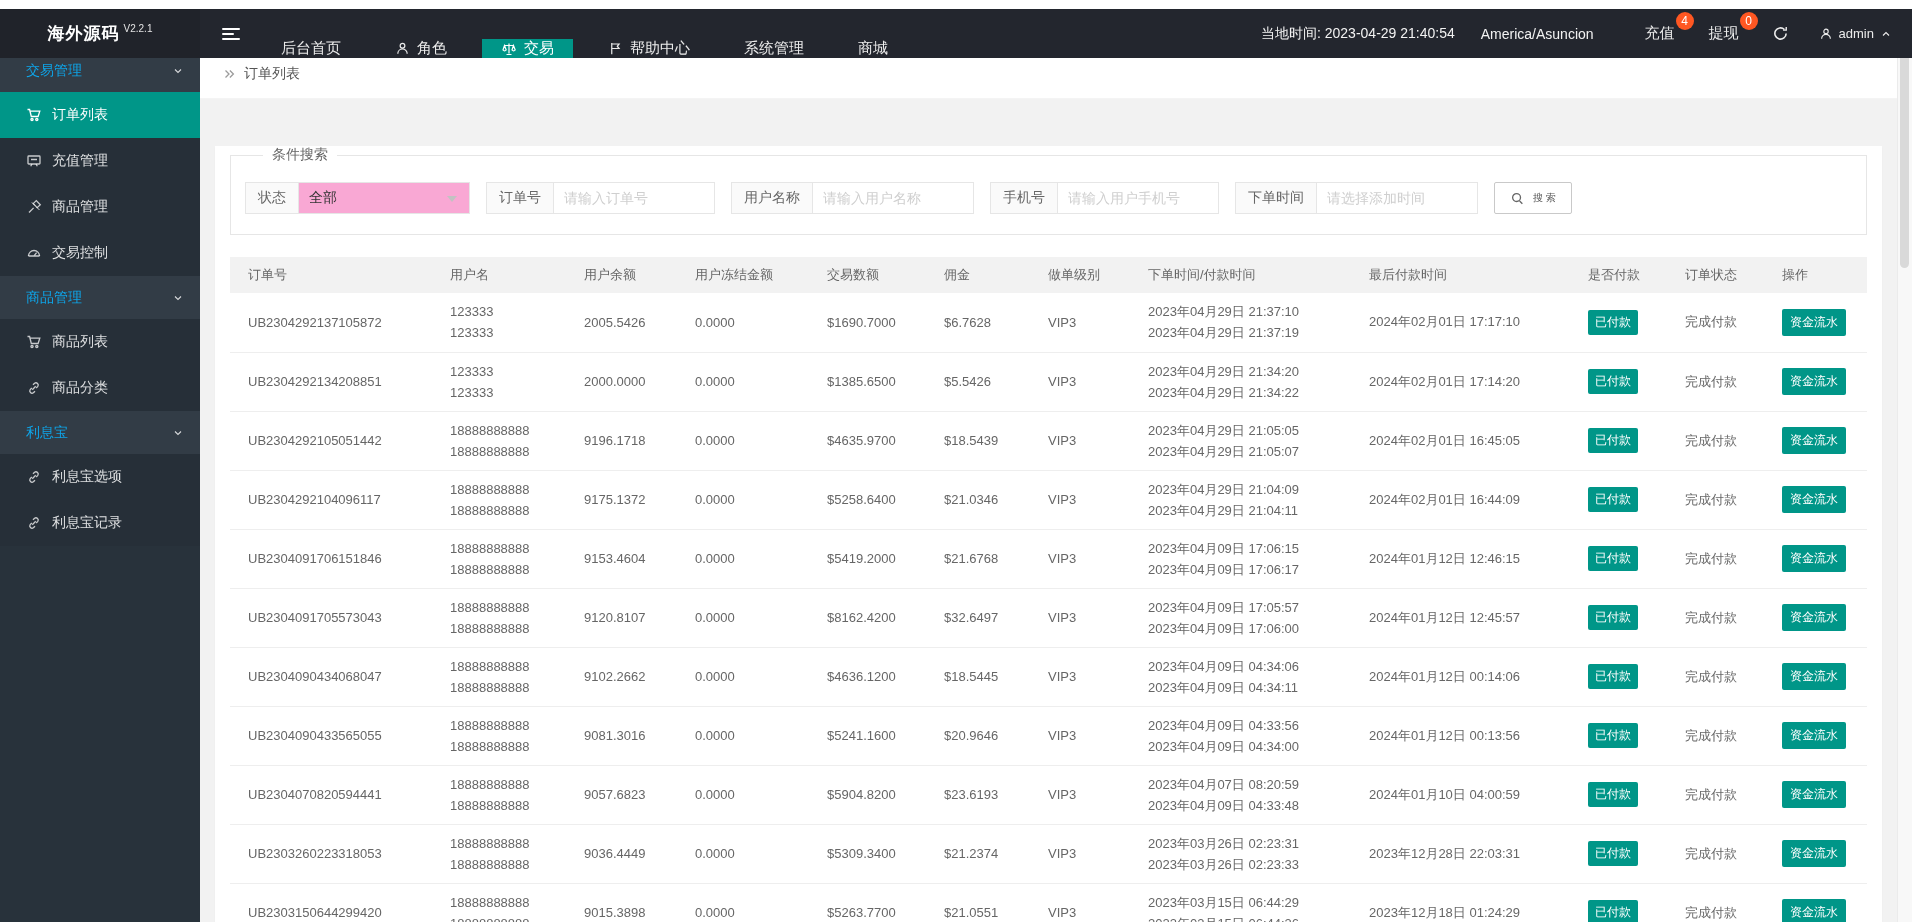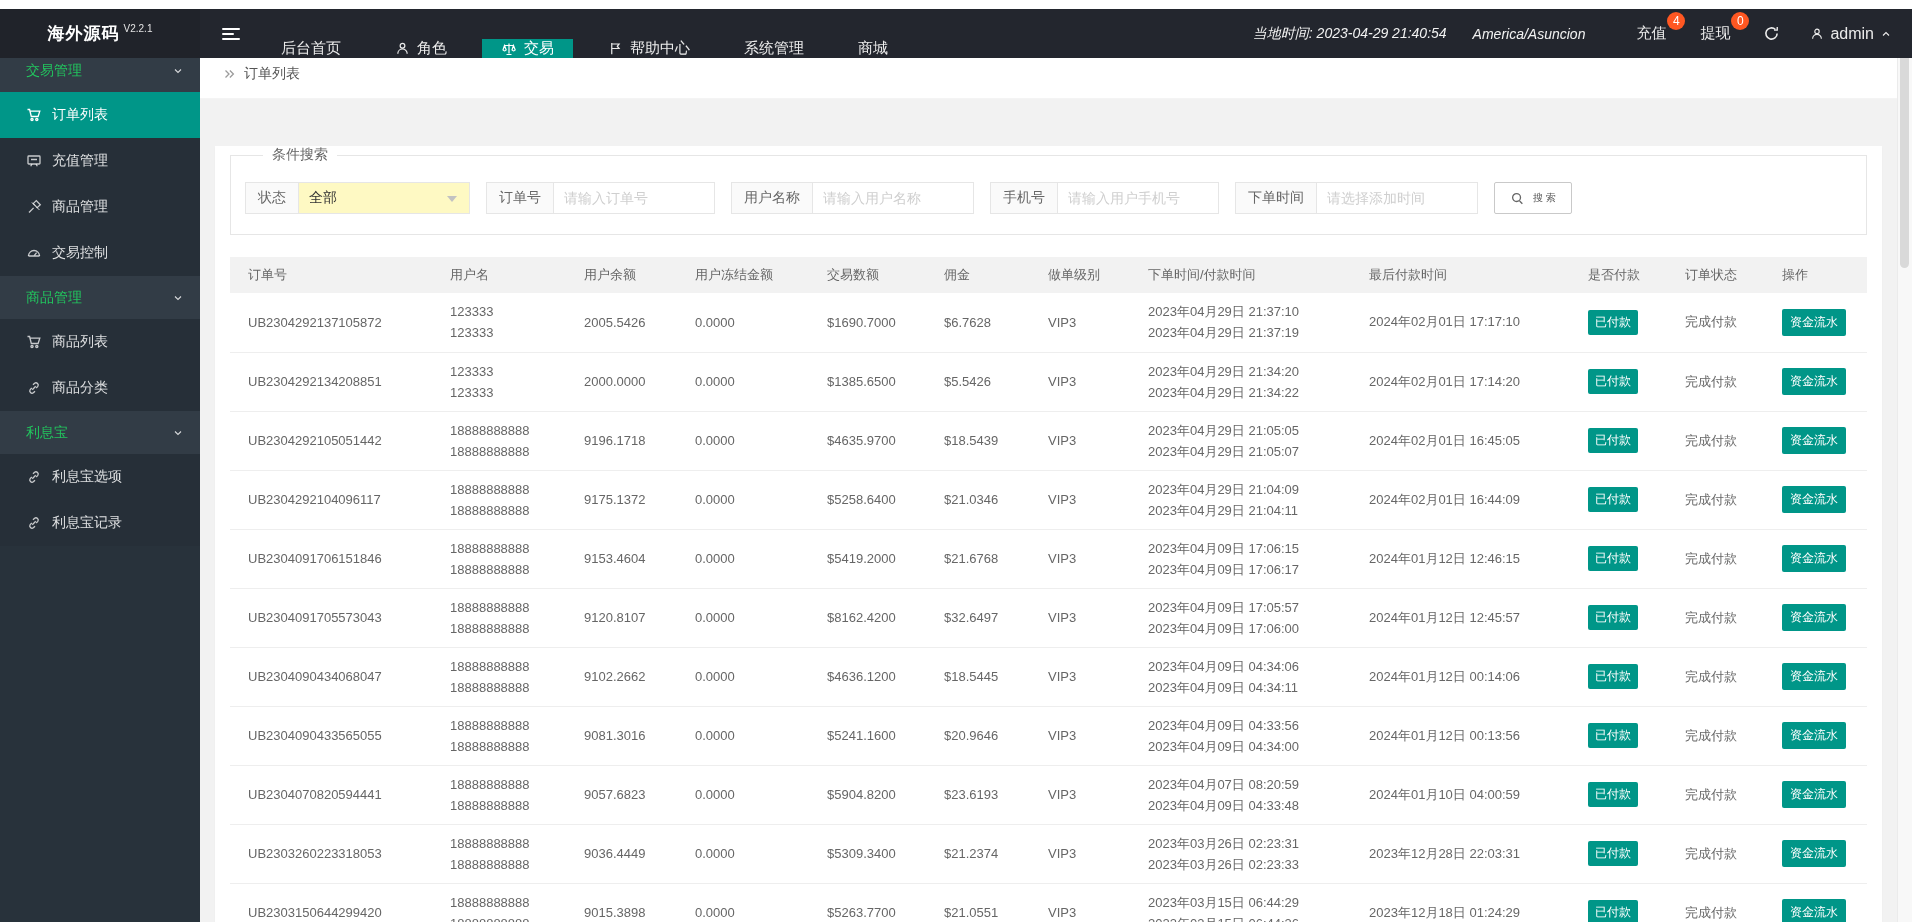--- a/index.html
+++ b/index.html
@@ -14,46 +14,46 @@
   .brand .t{font-size:17px;font-weight:bold;letter-spacing:1px;}
   .brand .v{font-size:10px;margin-left:4px;margin-top:-10px;color:#e3e3e3;}
   .nav-left{display:flex;align-items:flex-end;gap:16px;}
   .nav-item{display:flex;align-items:center;gap:7px;padding:0 19px;color:#ebebeb;font-size:15px;cursor:pointer;}
   .nav-item.active{background:var(--accent);color:#fff;}
   .nav-burger{display:flex;align-items:center;padding:0 22px;cursor:pointer;}
   .burger{width:18px;}
   .burger i{display:block;height:2px;background:#fff;margin:3px 0;border-radius:1px;}
   .burger i.mid{width:12px;}
   .nav-right{margin-left:auto;display:flex;align-items:stretch;}
-  .nav-time{display:flex;align-items:center;color:#f2f2f2;font-size:14px;padding-right:34px;font-style:italic;}
+  .nav-time{display:flex;align-items:center;color:#f2f2f2;font-size:14px;padding-right:34px;}
   .nav-time .tz{margin-left:26px;}
   .nav-badge-item{position:relative;display:flex;align-items:center;color:#ebebeb;font-size:15px;padding:0 17px;cursor:pointer;}
   .badge{position:absolute;top:3px;right:-2px;min-width:18px;height:18px;line-height:18px;border-radius:9px;background:var(--badge);color:#fff;font-size:12px;text-align:center;padding:0 5px;}
   .nav-refresh{display:flex;align-items:center;padding:0 16px;cursor:pointer;}
-  .nav-user{display:flex;align-items:center;gap:6px;color:#ebebeb;font-size:16px;padding:0 20px 0 14px;cursor:pointer;}
+  .nav-user{display:flex;align-items:center;gap:6px;color:#ebebeb;font-size:13px;padding:0 20px 0 14px;cursor:pointer;}
 
   
   .sidebar{position:absolute;left:0;top:49px;width:200px;bottom:0;background:#28323b;z-index:20;}
-  .side-group-title{height:43px;display:flex;align-items:center;background:#323c46;color:#22c55e;font-size:14px;padding:0 16px 0 26px;cursor:pointer;gap:9px;}
+  .side-group-title{height:43px;display:flex;align-items:center;background:#323c46;color:#0ea5e9;font-size:14px;padding:0 16px 0 26px;cursor:pointer;gap:9px;}
   .side-group-title .chev{margin-left:auto;}
   .side-item{height:46px;display:flex;align-items:center;gap:10px;padding-left:26px;color:rgba(255,255,255,.85);font-size:14px;background:#262f38;cursor:pointer;}
   .side-item.active{background:var(--accent);color:#fff;}
 
   
   .main{position:absolute;left:200px;top:49px;right:15px;bottom:0;background:#f2f2f2;}
   .breadcrumb-bar{height:50px;background:#fff;display:flex;align-items:center;padding-left:22px;gap:8px;border-bottom:1px solid #f4f4f4;}
   .breadcrumb-bar .txt{color:#555;font-size:14px;}
   .content{height:calc(100% - 50px);padding:15px;overflow:hidden;}
   .card{background:#fff;height:calc(100% + 20px);padding:0 15px;box-shadow:0 1px 2px rgba(0,0,0,.03);}
 
   
   fieldset.search{border:1px solid #e6e6e6;margin-top:32px;padding:12px 14px 20px;}
   fieldset.search legend{margin-left:18px;padding:0 9px;color:#666;font-size:14px;}
   .form-row{display:flex;align-items:center;gap:16px;margin-top:6px;flex-wrap:nowrap;}
-  .input-group{display:flex;align-items:stretch;height:32px;border:1px solid #e6e6e6;background:#fef9c3;}
+  .input-group{display:flex;align-items:stretch;height:32px;border:1px solid #e6e6e6;background:#f9a8d4;}
   .input-group .lbl{display:flex;align-items:center;padding:0 12px;background:#fafafa;border-right:1px solid #e6e6e6;color:#666;font-size:14px;white-space:nowrap;}
   .input-group input{border:none;outline:none;padding:0 10px;font-size:14px;color:#333;width:160px;font-family:inherit;}
   .input-group input::placeholder{color:#cfcfcf;}
   .select-box{display:flex;align-items:center;width:170px;padding:0 10px;position:relative;cursor:pointer;color:#333;font-size:14px;}
   .select-box .tri{position:absolute;right:12px;top:13px;width:0;height:0;border-left:5px solid transparent;border-right:5px solid transparent;border-top:6px solid #c2c2c2;}
   .btn-search{display:flex;align-items:center;gap:8px;height:32px;padding:0 15px;background:#fff;border:1px solid #c9c9c9;border-radius:2px;color:#555;font-size:10px;cursor:pointer;font-family:inherit;}
 
   
   table.grid{margin-top:22px;border-collapse:collapse;table-layout:fixed;width:1637px;}
   table.grid th{background:#f2f2f2;color:#666;font-size:13px;font-weight:normal;text-align:left;padding:9px 4px 9px 18px;white-space:nowrap;}

